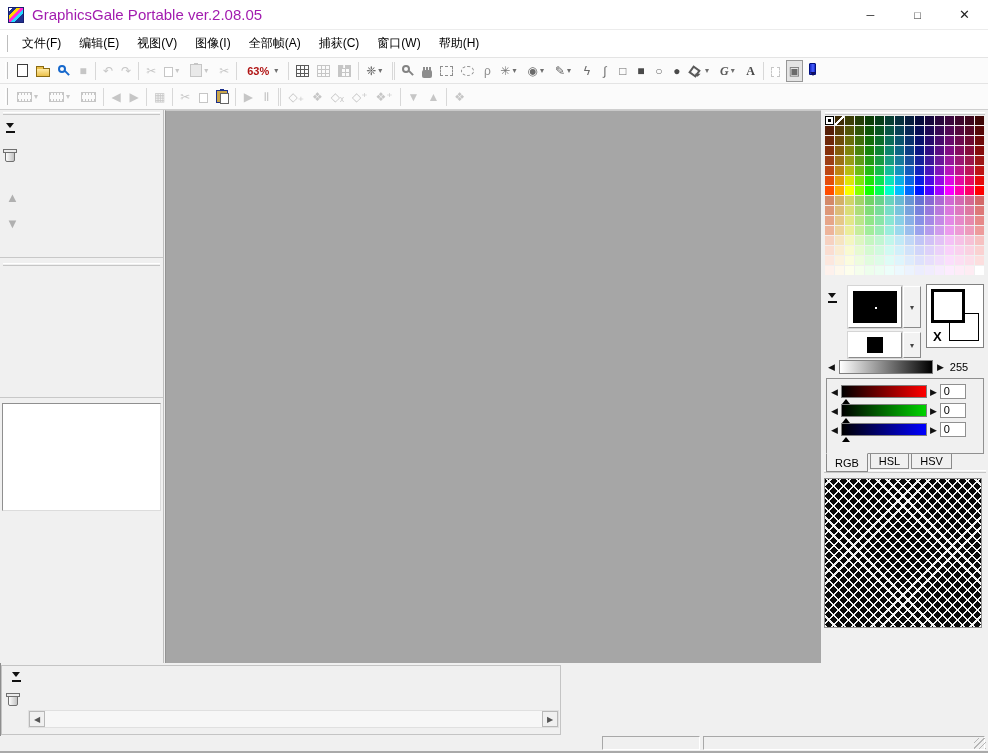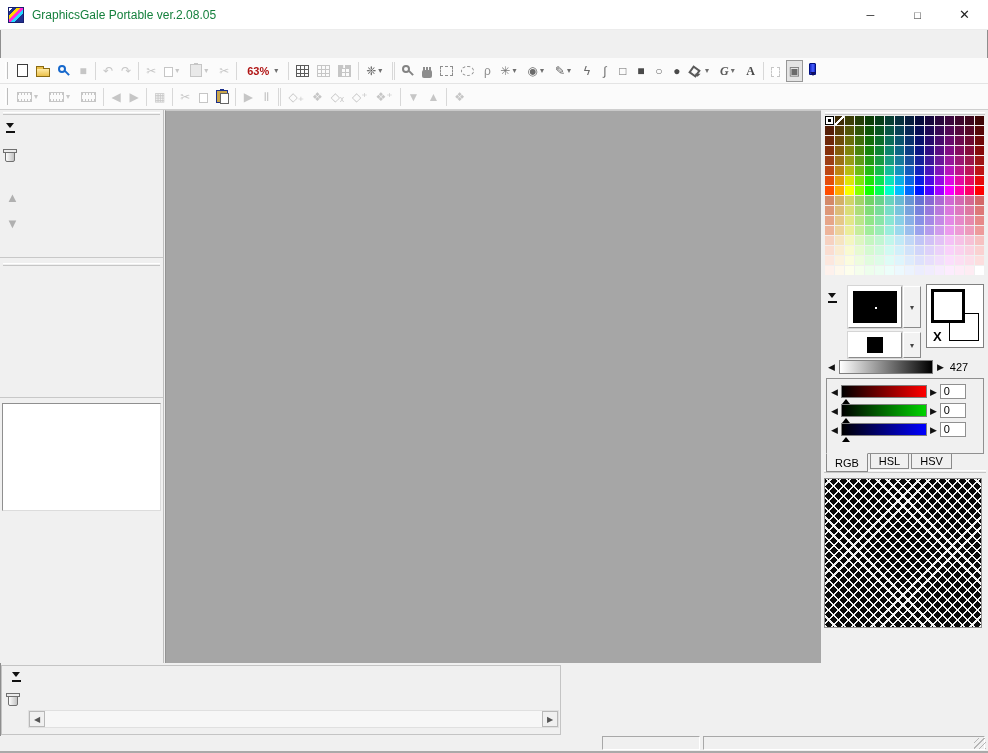--- a/index.html
+++ b/index.html
@@ -9,21 +9,21 @@
        outline:1px solid #8e8e8e;outline-offset:-1px;overflow:hidden;}
   .win::after{content:"";position:absolute;left:0;right:0;bottom:0;height:2px;background:#a9a9a9;}
 
   
   .titlebar{position:absolute;left:0;top:0;width:100%;height:30px;background:#fff;
             display:flex;align-items:center;border-bottom:1px solid #ececec;}
   .appicon{width:16px;height:16px;margin:0 8px 0 8px;border:1px solid #18206e;
            background-color:#203090;
            background-image:linear-gradient(135deg,#ffffff 0 12%,transparent 12%),
              linear-gradient(135deg,transparent 28%,#ffd800 28% 42%,#ff2ad4 42% 56%,#28d8ff 56% 70%,transparent 70%);}
-  .title{font-size:12px;color:#15803d;}
+  .title{font-size:15px;color:#a21caf;}
   .wbtns{margin-left:auto;display:flex;height:100%;}
   .wbtn{width:47px;height:100%;display:flex;align-items:center;justify-content:center;
         font-size:11px;color:#222;}
   .wbtn.close{font-size:13px;}
 
   
   .menubar{position:absolute;left:0;top:30px;width:100%;height:28px;background:#fff;
            display:flex;align-items:center;border-bottom:1px solid #e4e4e4;padding-left:2px;}
   .menu-item{padding:4px 9px;color:#000;}
 
@@ -148,20 +148,31 @@
   <div class="titlebar">
     <span class="appicon"></span>
     <span class="title">GraphicsGale Portable ver.2.08.05</span>
     <span class="wbtns">
       <span class="wbtn">─</span>
       <span class="wbtn">□</span>
       <span class="wbtn close">✕</span>
     </span>
   </div>
 
+  <div class="menubar" id="menubar">
+      <div class="grip"></div>
+      <span class="menu-item">文件(F)</span>
+      <span class="menu-item">编辑(E)</span>
+      <span class="menu-item">视图(V)</span>
+      <span class="menu-item">图像(I)</span>
+      <span class="menu-item">全部帧(A)</span>
+      <span class="menu-item">捕获(C)</span>
+      <span class="menu-item">窗口(W)</span>
+      <span class="menu-item">帮助(H)</span>
+    </div>
   <div class="toolbar" id="tb1">
       <div class="grip"></div>
       <div class="tbtn">
         <span class="icon i-page"></span>
       </div>
       <div class="tbtn">
         <span class="icon i-folder"></span>
       </div>
       <div class="tbtn">
         <span class="icon i-mag" style="color: rgb(22, 104, 204);"></span>
@@ -654,21 +665,21 @@
     <div class="fgbg">
       <span class="bgsq"></span>
       <span class="fgsq"></span>
       <span class="xlab">X</span>
     </div>
 
     <div class="alpharow">
       <span class="arr">◀</span>
       <span class="alphabar"></span>
       <span class="arr">▶</span>
-      <span class="alphaval">427</span>
+      <span class="alphaval">255</span>
     </div>
 
     <div class="rgbbox" id="rgbsliders">
         <div class="slrow">
           <span class="arr">◀</span>
           <div class="slbar" style="background: linear-gradient(to right, rgb(0, 0, 0), rgb(255, 0, 0));">
             <div class="slmark"></div>
           </div>
           <span class="arr">▶</span>
           <span class="valbox">0</span>

